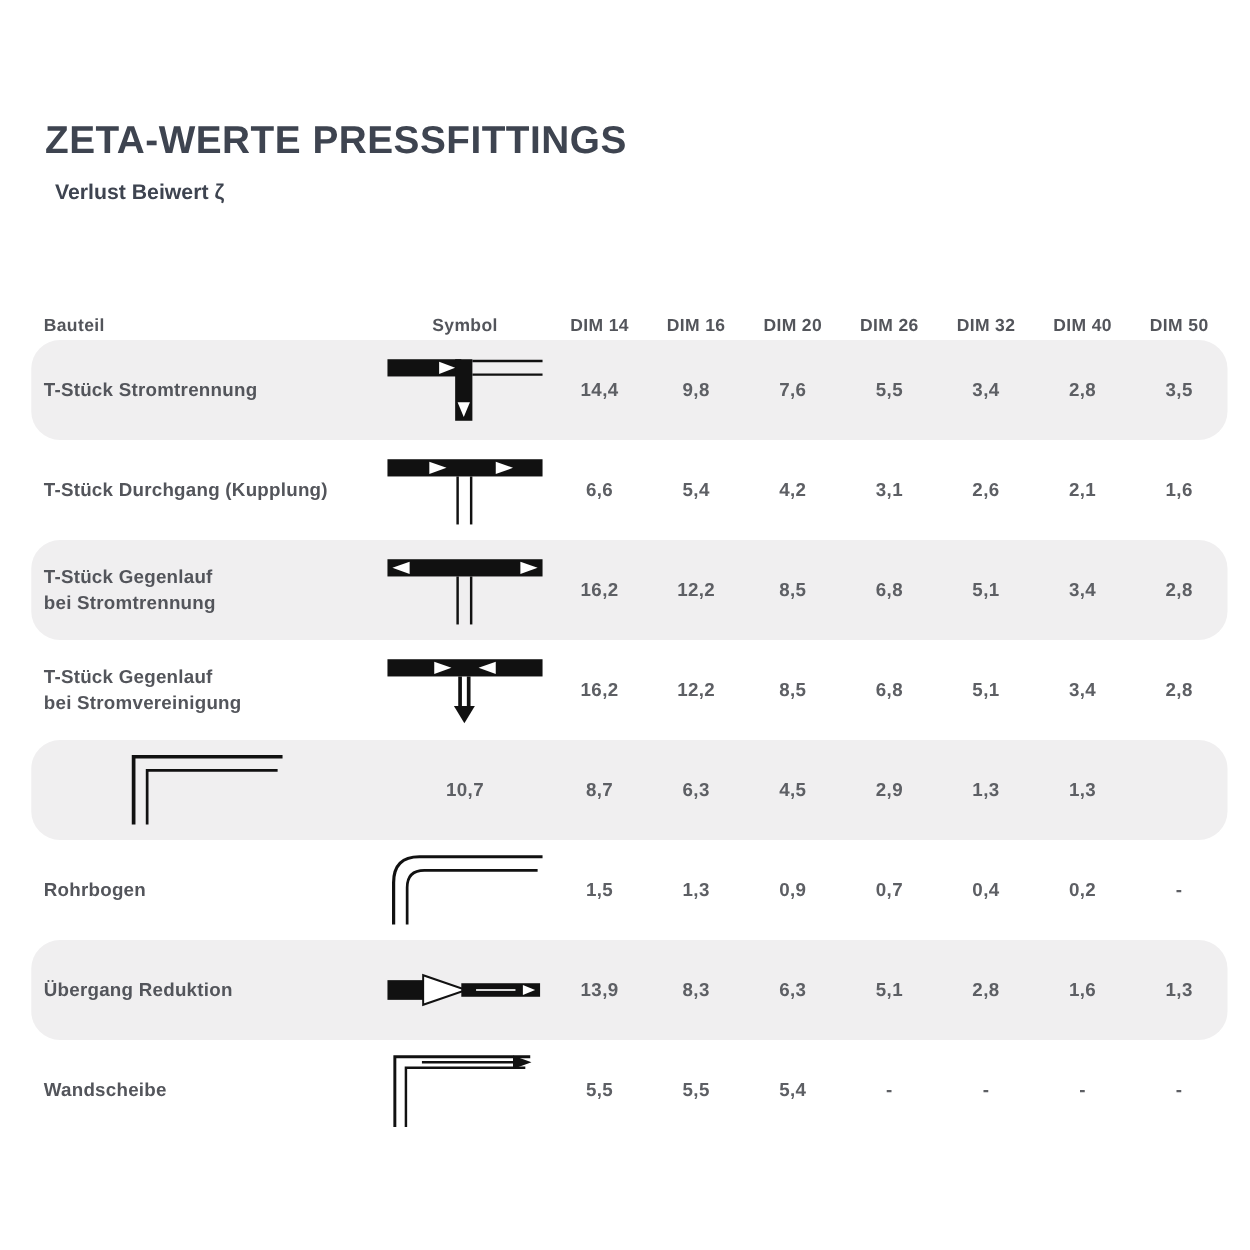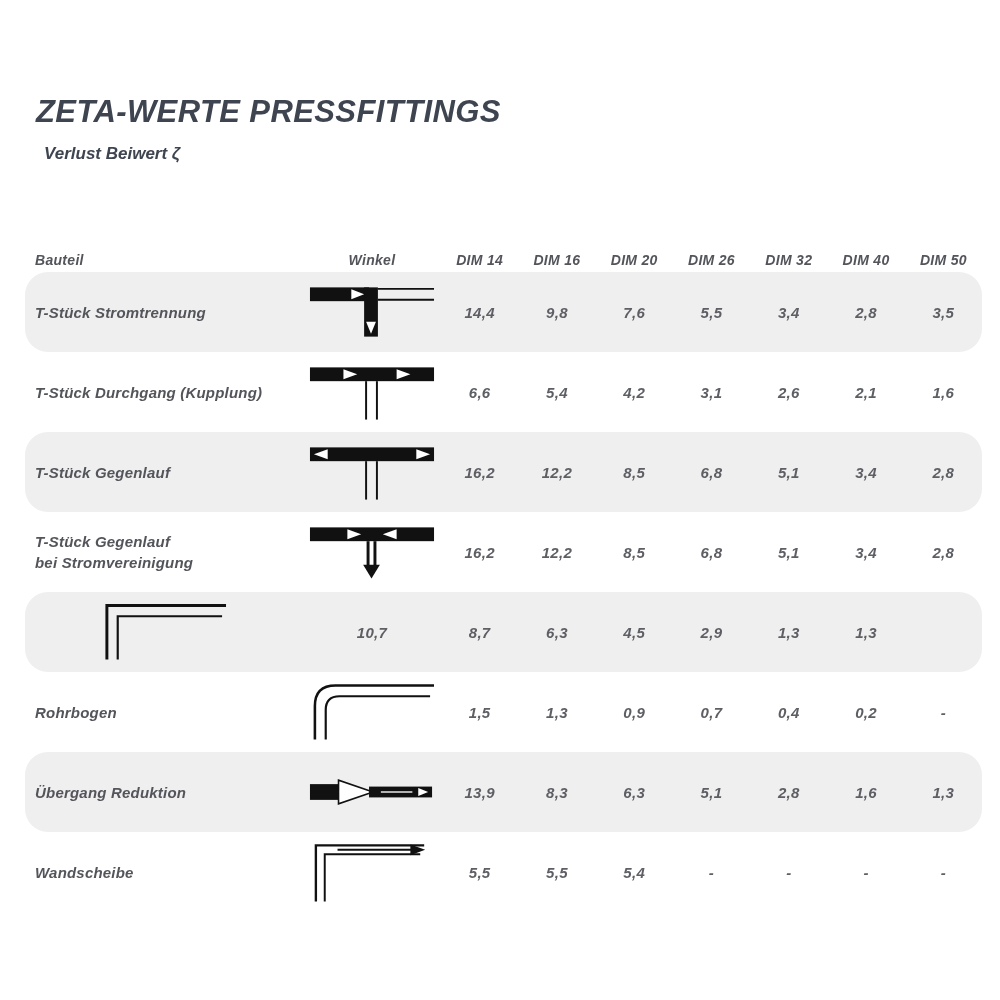--- a/index.html
+++ b/index.html
@@ -2,21 +2,21 @@
 <html style="--title: #3e4450; --text: #53555b; --value: #5d5f64; --stripe: #f0eff0; --ink: #111111;"><head>
 <meta charset="utf-8">
 <style>
   :root{
     --title:#3e4450; --text:#53555b; --value:#5d5f64;
     --stripe:#f0eff0; --ink:#111111; --bg:#ffffff;
   }
   *{margin:0;padding:0;box-sizing:border-box;}
   html,body{width:1000px;height:1000px;background:var(--bg);
     font-family:"Liberation Sans","DejaVu Sans",sans-serif;}
-  .page{position:relative;width:1000px;height:1000px;overflow:hidden;font-style:italic;}
+  .page{position:relative;width:1000px;height:1000px;overflow:hidden;}
   h1{position:absolute;left:36px;top:94px;font-size:31px;font-weight:800;
      letter-spacing:0.4px;color:var(--title);}
   h2{position:absolute;left:44px;top:144px;font-size:17px;font-weight:700;
      color:var(--title);}
   .table{position:absolute;left:25px;top:228px;width:957px;}
   .thead,.tr{display:grid;grid-template-columns:278px 138px repeat(7,1fr);}
   .thead{height:44px;align-items:end;padding-bottom:4px;}
   .th{font-size:14px;font-weight:700;color:var(--text);letter-spacing:0.3px;}
   .th.col-bauteil{padding-left:10px;text-align:left;}
   .th.col-symbol,.th.col-dim{text-align:center;}
@@ -32,21 +32,21 @@
 </head>
 <body>
 
 <div class="page">
   <h1>ZETA-WERTE PRESSFITTINGS</h1>
   <h2>Verlust Beiwert ζ</h2>
 
   <div class="table">
     <div class="thead">
         <div class="th col-bauteil">Bauteil</div>
-        <div class="th col-symbol">Winkel</div>
+        <div class="th col-symbol">Symbol</div>
         <div class="th col-dim">DIM 14</div>
         <div class="th col-dim">DIM 16</div>
         <div class="th col-dim">DIM 20</div>
         <div class="th col-dim">DIM 26</div>
         <div class="th col-dim">DIM 32</div>
         <div class="th col-dim">DIM 40</div>
         <div class="th col-dim">DIM 50</div>
       </div>
     <div class="tbody">
         <div class="tr stripe">
@@ -88,20 +88,21 @@
           <div class="td col-dim">5,4</div>
           <div class="td col-dim">4,2</div>
           <div class="td col-dim">3,1</div>
           <div class="td col-dim">2,6</div>
           <div class="td col-dim">2,1</div>
           <div class="td col-dim">1,6</div>
         </div>
         <div class="tr stripe">
           <div class="td col-bauteil">
             <div>T-Stück Gegenlauf</div>
+            <div>bei Stromtrennung</div>
           </div>
           <div class="td col-symbol">
             <svg viewBox="0 0 130 64" xmlns="http://www.w3.org/2000/svg">
     <rect x="2" y="7" width="126" height="14" fill="#111"></rect>
     <polygon points="20,9 6,14 20,19" fill="#fff"></polygon>
     <polygon points="110,9 124,14 110,19" fill="#fff"></polygon>
     <line x1="59" y1="21" x2="59" y2="60" stroke="#111" stroke-width="2"></line>
     <line x1="70" y1="21" x2="70" y2="60" stroke="#111" stroke-width="2"></line>
   </svg>
           </div>

